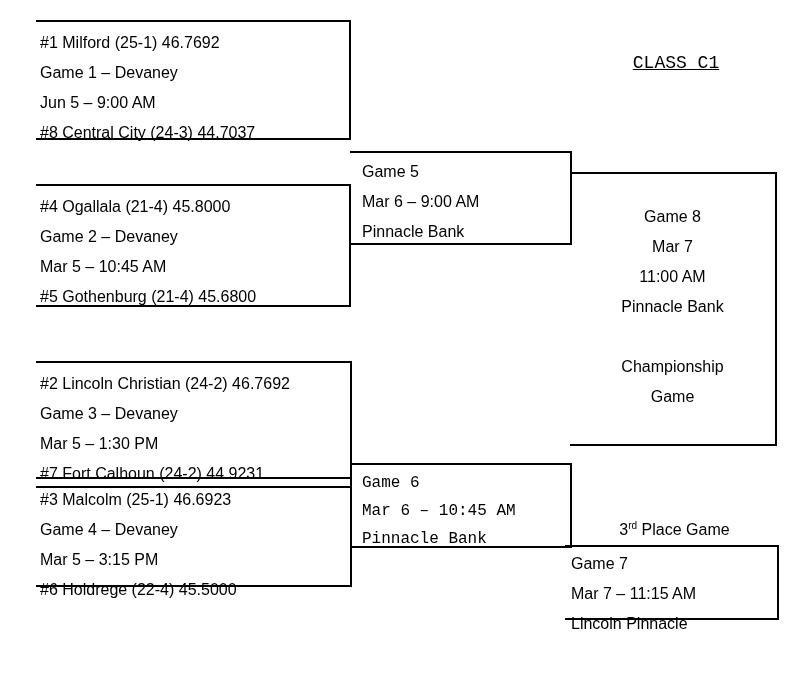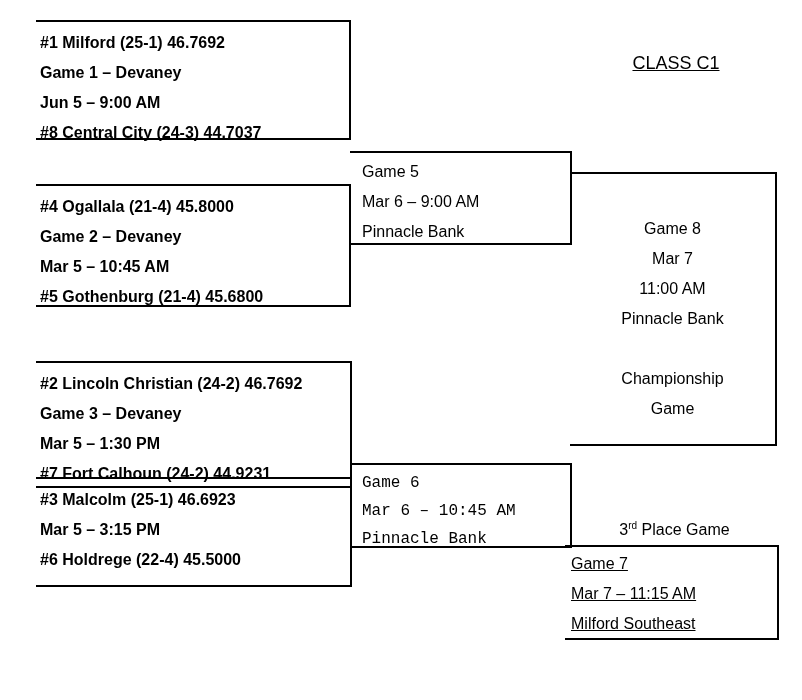--- a/index.html
+++ b/index.html
@@ -22,34 +22,35 @@
     box-sizing: border-box;
     border: 2px solid #000000;
     border-left: none;
   }
   .row {
     height: 30px;
     line-height: 30px;
     font-size: 16px;
     white-space: nowrap;
   }
-  .r1 { padding: 6px 0 0 4px; font-weight: bold; }
+  .r1 { padding: 6px 0 0 4px; }
   .sf { padding: 4px 0 0 12px; margin-top: 40px; }
-  .champ { text-align: center; padding-top: 40px; }
+  .champ { text-align: center; padding-top: 28px; }
   .g6 .row { height: 28px; line-height: 28px; }
   .g7 { padding: 2px 0 0 6px; }
   .title {
     position: absolute;
     left: 616px;
     top: 53px;
     width: 120px;
     text-align: center;
     font-size: 18px;
     text-decoration: underline;
     white-space: nowrap;
+    font-family: Liberation Mono, monospace;
   }
   .third-label {
     position: absolute;
     left: 570px;
     top: 516px;
     width: 209px;
     height: 28px;
     line-height: 28px;
     text-align: center;
     font-size: 16px;
@@ -83,20 +84,21 @@
 
   <div class="bx r1" style="left:36px; top:325px; width:316px; height:127px;margin-top:36px;">
     <div class="row">#2 Lincoln Christian (24-2) 46.7692</div>
     <div class="row">Game 3 – Devaney</div>
     <div class="row">Mar 5 – 1:30 PM</div>
     <div class="row">#7 Fort Calhoun (24-2) 44.9231</div>
   </div>
 
   <div class="bx r1" style="left:36px; top:477px; width:316px; height:110px;">
     <div class="row">#3 Malcolm (25-1) 46.6923</div>
+    <div class="row">Game 4 – Devaney</div>
     <div class="row">Mar 5 – 3:15 PM</div>
     <div class="row">#6 Holdrege (22-4) 45.5000</div>
   </div>
 
   <div class="bx sf" style="left:350px; top:111px; width:222px; height:94px;">
     <div class="row">Game 5</div>
     <div class="row">Mar 6 – 9:00 AM</div>
     <div class="row">Pinnacle Bank</div>
   </div>
 
@@ -111,19 +113,19 @@
     <div class="row">Mar 7</div>
     <div class="row">11:00 AM</div>
     <div class="row">Pinnacle Bank</div>
     <div class="row"></div>
     <div class="row">Championship</div>
     <div class="row">Game</div>
   </div>
 
   <div class="third-label"><span>3</span><sup>rd</sup><span> Place Game</span></div>
 
-  <div class="bx g7" style="left:565px; top:545px; width:214px; height:95px;text-decoration:underline;">
+  <div class="bx g7" style="left:565px; top:545px; width:214px; height:75px;">
     <div class="row">Game 7</div>
     <div class="row">Mar 7 – 11:15 AM</div>
-    <div class="row">Milford Southeast</div>
+    <div class="row">Lincoln Pinnacle</div>
   </div>
 
 </div>
 
 </body></html>

